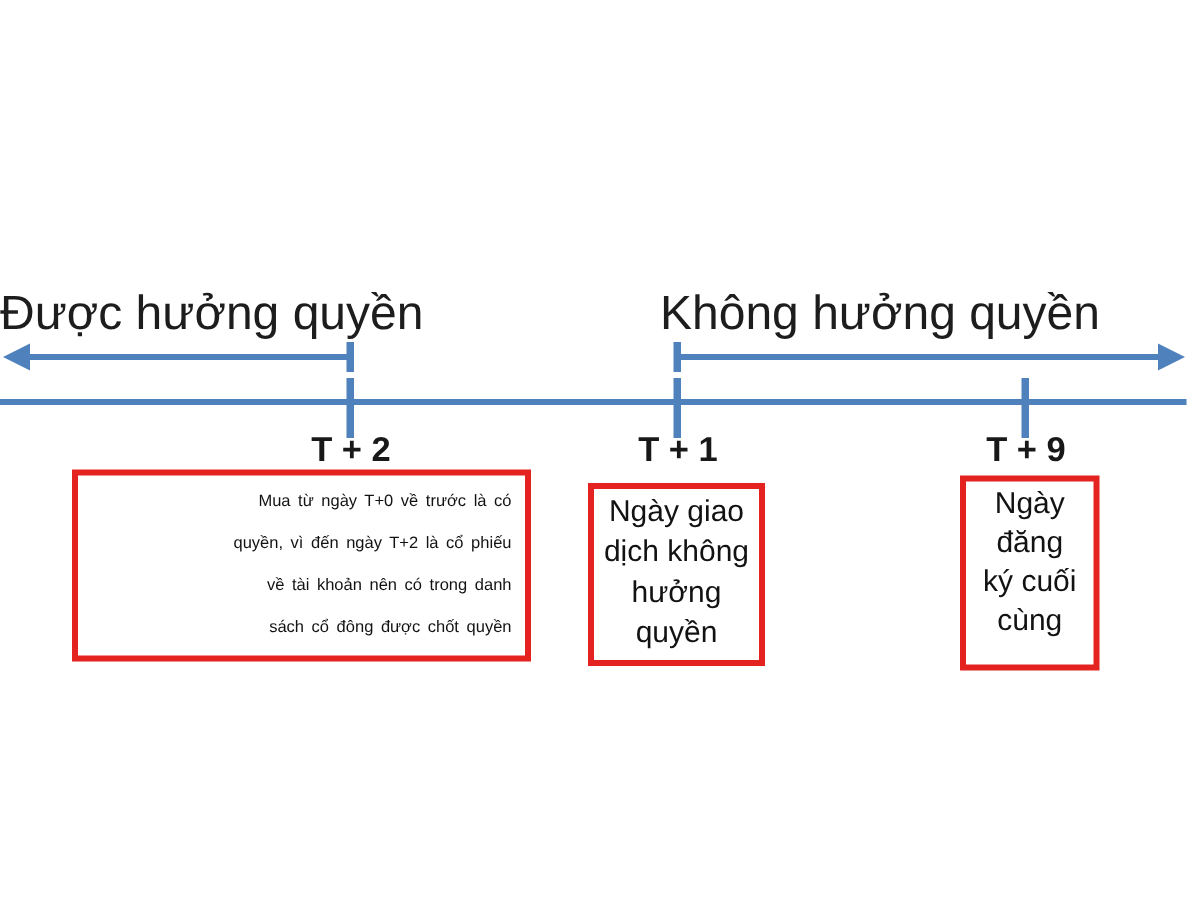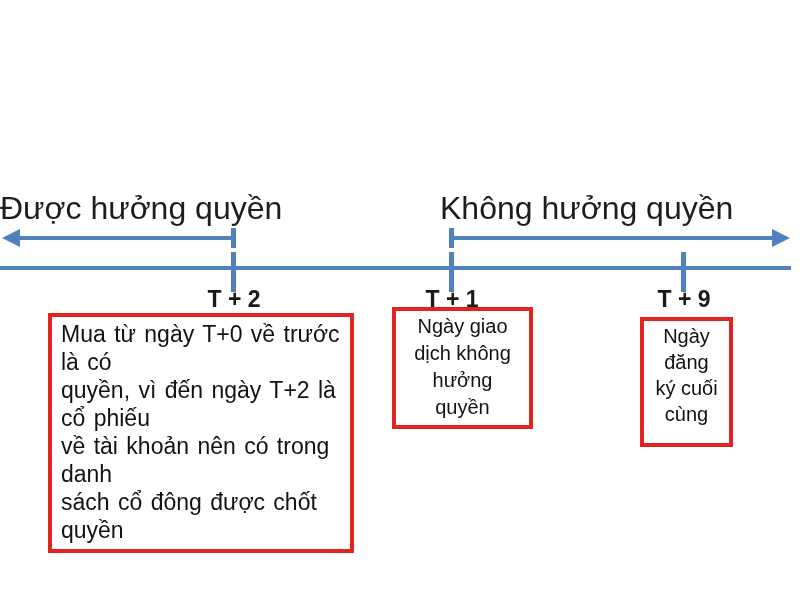--- a/index.html
+++ b/index.html
@@ -87,28 +87,28 @@
     box-sizing: border-box;
     border: 4px solid #e42320;
     background: #ffffff;
     color: #121212;
     white-space: pre-line;
   }
   .note-box.b0 {
     left: 48px; top: 313px;
     width: 306px;
     padding: 3px 9px 5px 9px;
-    font-size: 23px;
+    font-size: 11px;
     line-height: 28px;
     word-spacing: 2px;
-    text-align: left;
+    text-align: right;
   }
   .note-box.b1 {
-    left: 392px; top: 307px;
-    width: 141px;
+    left: 392px; top: 322px;
+    width: 118px;
     padding: 2px 0 4px 0;
     font-size: 20px;
     line-height: 27px;
     text-align: center;
   }
   .note-box.b2 {
     left: 640px; top: 317px;
     width: 93px;
     padding: 2px 0 16px 0;
     font-size: 20px;

